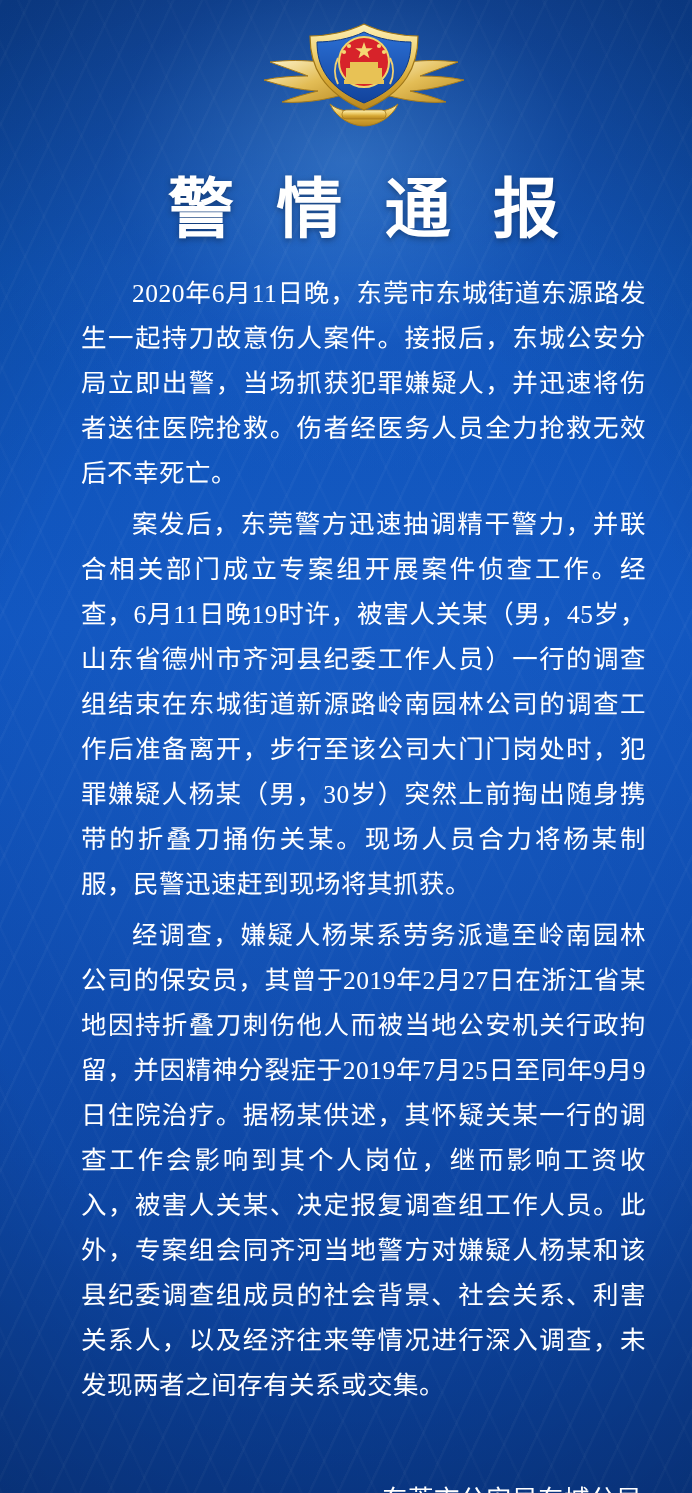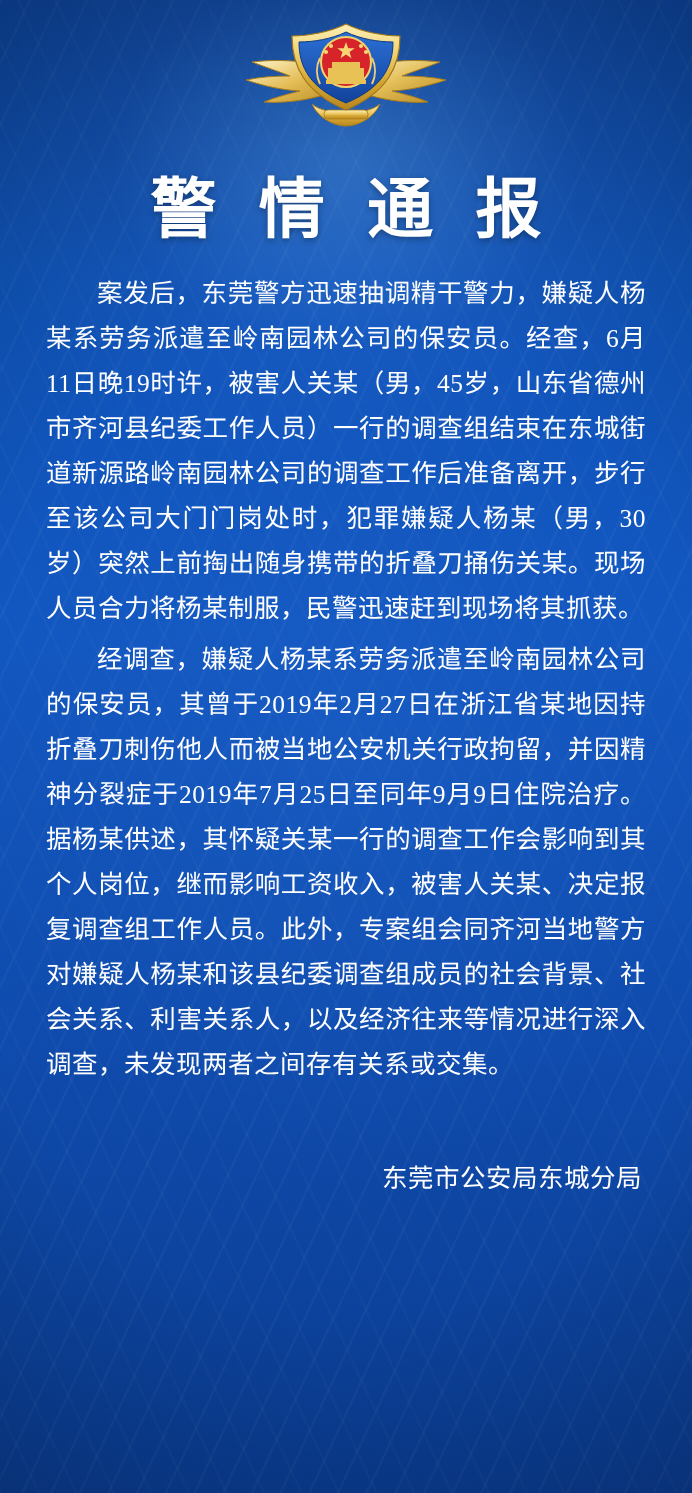--- a/index.html
+++ b/index.html
@@ -17,20 +17,21 @@
 
   .poster {
     position: relative;
     width: 692px;
     height: 1493px;
     box-sizing: border-box;
     background:
       radial-gradient(ellipse 520px 420px at 50% 160px, rgba(80,150,235,0.55) 0%, rgba(40,100,200,0.22) 45%, rgba(20,70,165,0.0) 75%),
       radial-gradient(ellipse 640px 700px at 50% 760px, rgba(30,95,195,0.45) 0%, rgba(16,66,160,0.10) 60%, rgba(10,55,140,0.0) 85%),
       linear-gradient(180deg, #0d47a3 0%, #0f56bd 18%, #1259c4 42%, #0f4cae 70%, #0a3b8f 100%);
+    padding-left: 35px;
   }
 
   
   .poster::before {
     content: "";
     position: absolute;
     inset: 0;
     background:
       repeating-linear-gradient(115deg, rgba(255,255,255,0.030) 0px, rgba(255,255,255,0.030) 2px, rgba(255,255,255,0.0) 3px, rgba(255,255,255,0.0) 26px),
       repeating-linear-gradient(65deg, rgba(255,255,255,0.018) 0px, rgba(255,255,255,0.018) 2px, rgba(255,255,255,0.0) 3px, rgba(255,255,255,0.0) 34px);
@@ -155,20 +156,21 @@
         </g>
 
         <path d="M104 66 C100 58 100 48 104 40" stroke="#f0cf72" stroke-width="2" fill="none"></path>
         <path d="M156 66 C160 58 160 48 156 40" stroke="#f0cf72" stroke-width="2" fill="none"></path>
       </svg>
     </div>
 
     <div class="title">警 情 通 报</div>
 
     <div class="body-text">
-      <p>案发后，东莞警方迅速抽调精干警力，嫌疑人杨某系劳务派遣至岭南园林公司的保安员。经查，6月11日晚19时许，被害人关某（男，45岁，山东省德州市齐河县纪委工作人员）一行的调查组结束在东城街道新源路岭南园林公司的调查工作后准备离开，步行至该公司大门门岗处时，犯罪嫌疑人杨某（男，30岁）突然上前掏出随身携带的折叠刀捅伤关某。现场人员合力将杨某制服，民警迅速赶到现场将其抓获。</p>
+      <p>2020年6月11日晚，东莞市东城街道东源路发生一起持刀故意伤人案件。接报后，东城公安分局立即出警，当场抓获犯罪嫌疑人，并迅速将伤者送往医院抢救。伤者经医务人员全力抢救无效后不幸死亡。</p>
+      <p>案发后，东莞警方迅速抽调精干警力，并联合相关部门成立专案组开展案件侦查工作。经查，6月11日晚19时许，被害人关某（男，45岁，山东省德州市齐河县纪委工作人员）一行的调查组结束在东城街道新源路岭南园林公司的调查工作后准备离开，步行至该公司大门门岗处时，犯罪嫌疑人杨某（男，30岁）突然上前掏出随身携带的折叠刀捅伤关某。现场人员合力将杨某制服，民警迅速赶到现场将其抓获。</p>
       <p>经调查，嫌疑人杨某系劳务派遣至岭南园林公司的保安员，其曾于2019年2月27日在浙江省某地因持折叠刀刺伤他人而被当地公安机关行政拘留，并因精神分裂症于2019年7月25日至同年9月9日住院治疗。据杨某供述，其怀疑关某一行的调查工作会影响到其个人岗位，继而影响工资收入，被害人关某、决定报复调查组工作人员。此外，专案组会同齐河当地警方对嫌疑人杨某和该县纪委调查组成员的社会背景、社会关系、利害关系人，以及经济往来等情况进行深入调查，未发现两者之间存有关系或交集。</p>
     </div>
 
     <div class="signature">东莞市公安局东城分局</div>
 
   </div>
 </div>
 
 </body></html>

